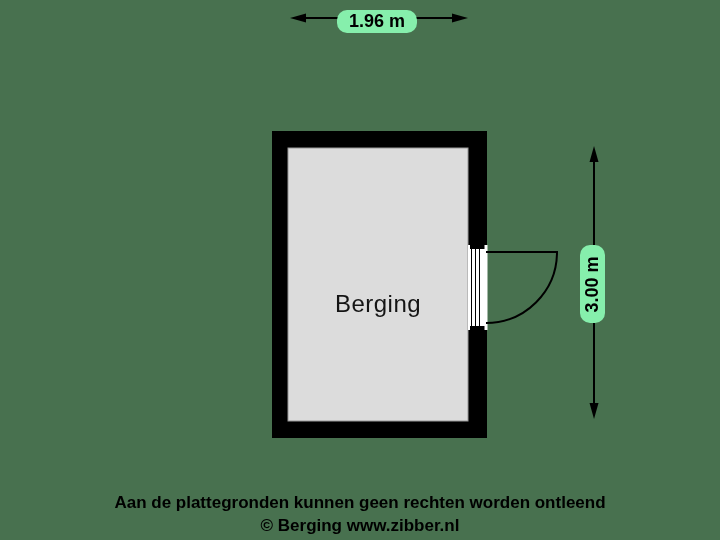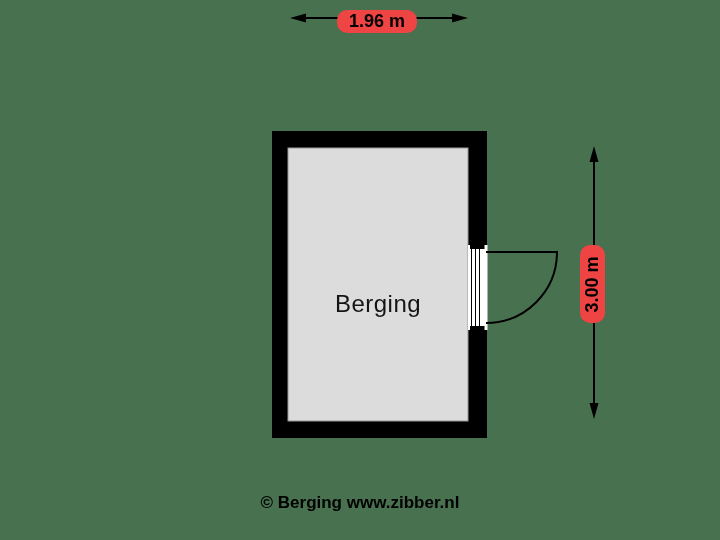--- a/index.html
+++ b/index.html
@@ -17,21 +17,21 @@
     height: 540px;
     background: #48714F;
   }
   .plan-svg {
     position: absolute;
     left: 0;
     top: 0;
   }
   .dim-label {
     position: absolute;
-    background: #ef4444;
+    background: #86efac;
     border-radius: 10px;
     display: flex;
     align-items: center;
     justify-content: center;
     color: #000000;
     font-size: 18px;
     font-weight: bold;
     z-index: 3;
   }
   .dim-top {
@@ -115,16 +115,17 @@
 
   <div class="dim-label dim-top">1.96 m</div>
 
   <div class="dim-label dim-right">
     <span>3.00 m</span>
   </div>
 
   <div class="room-label">Berging</div>
 
   <div class="footer">
+    <div>Aan de plattegronden kunnen geen rechten worden ontleend</div>
     <div>© Berging www.zibber.nl</div>
   </div>
 
 </div>
 
 </body></html>

